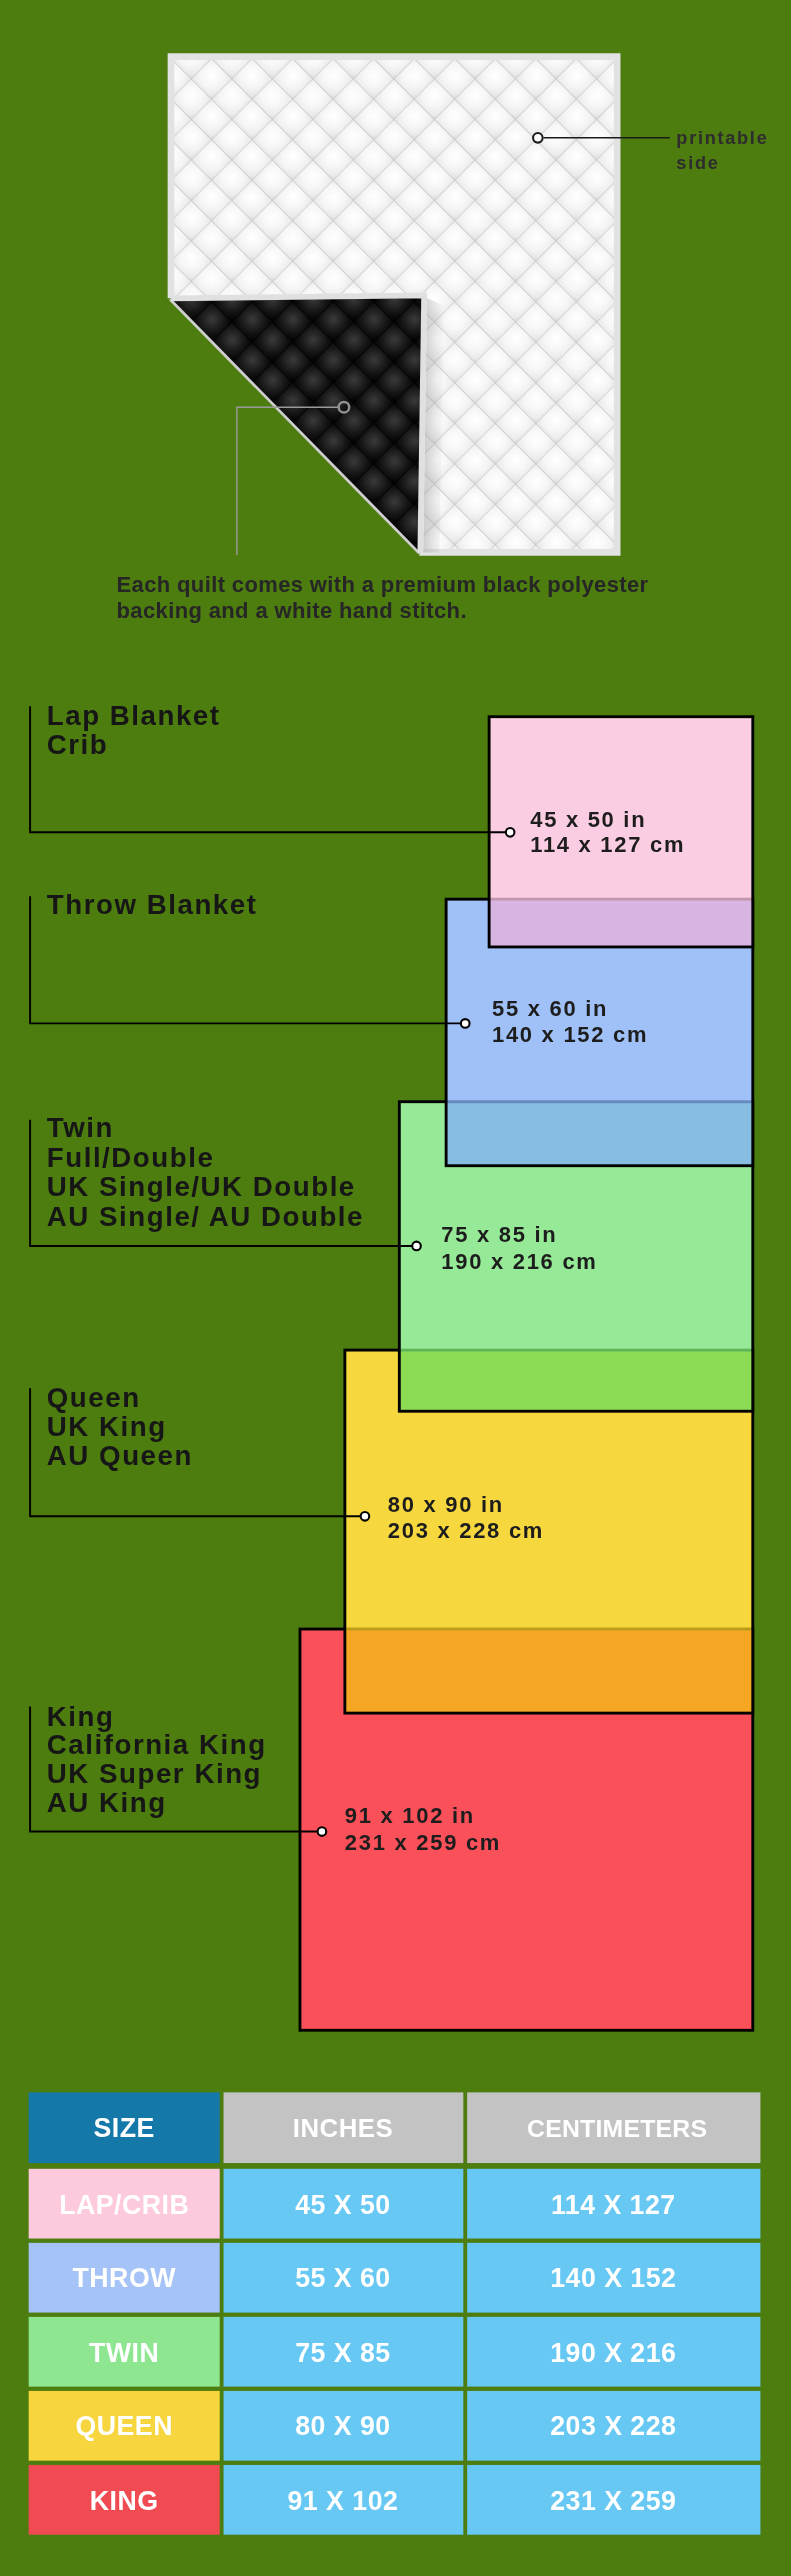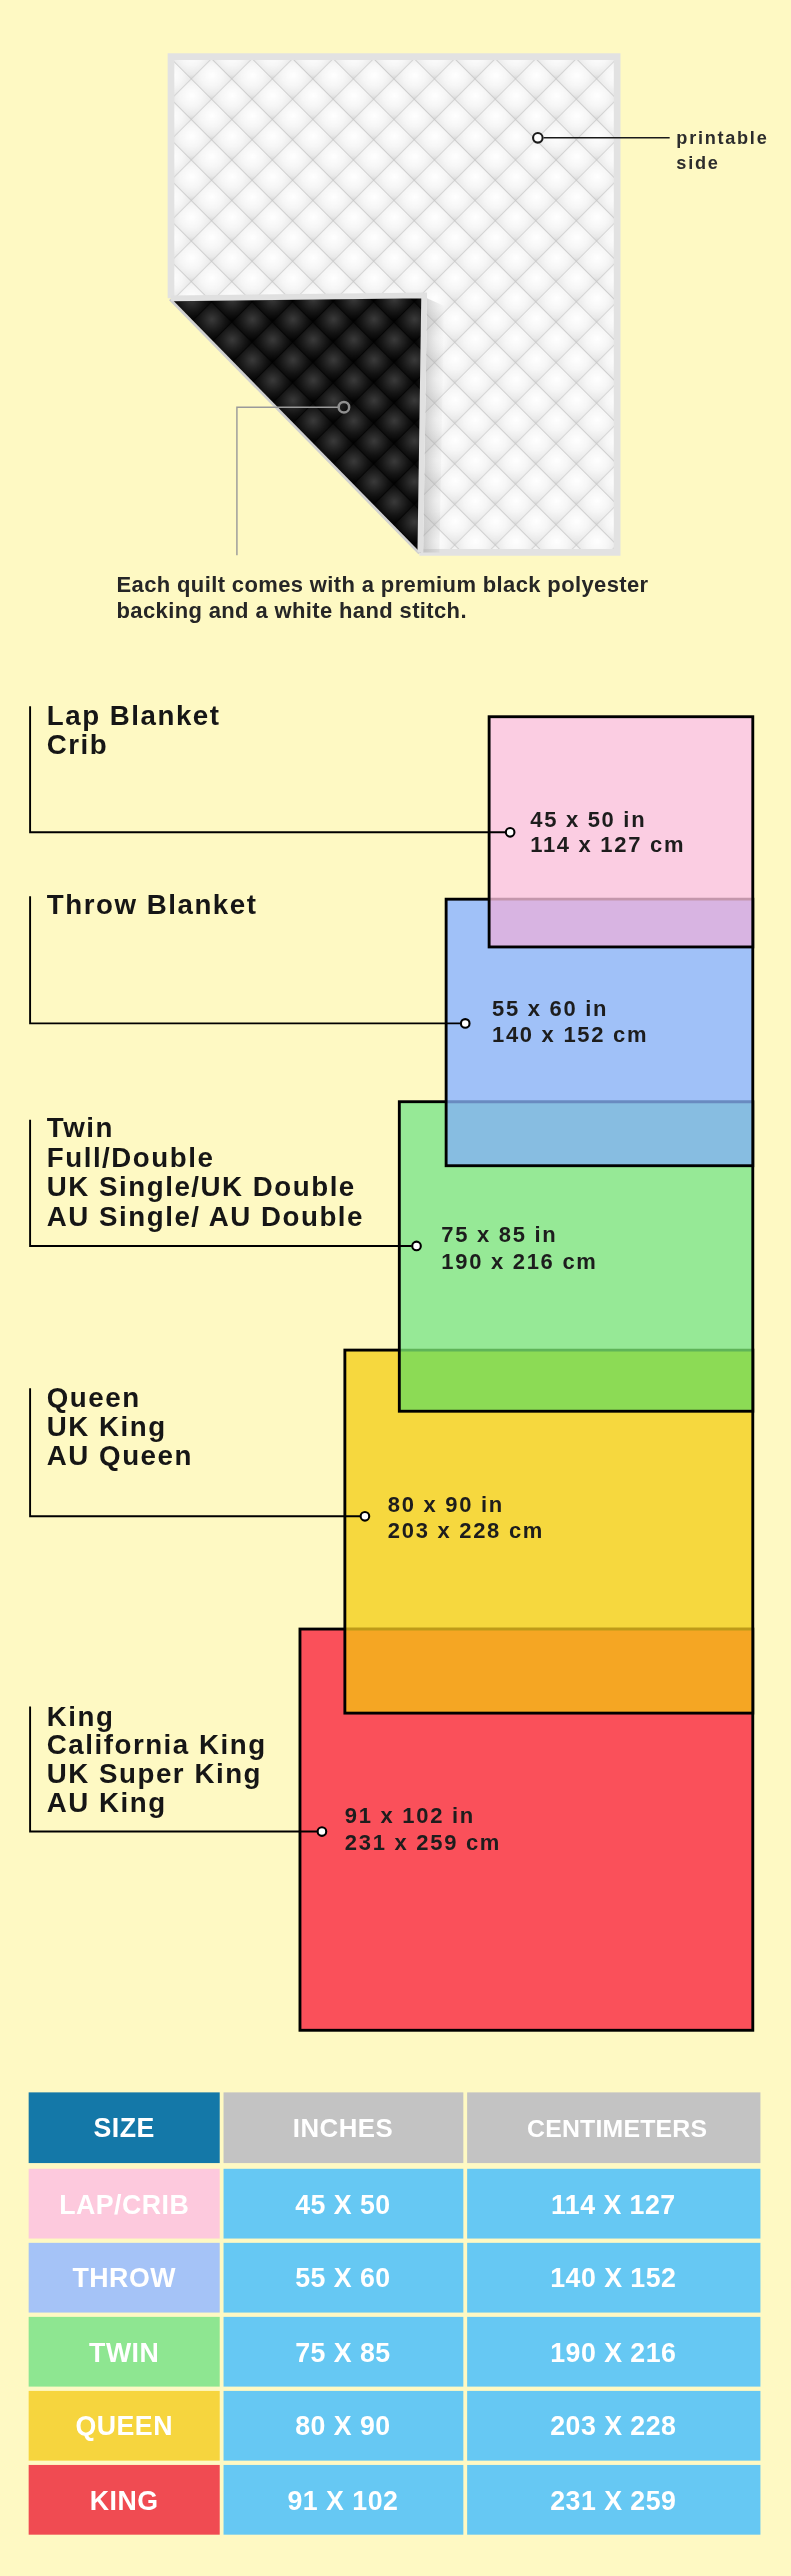--- a/index.html
+++ b/index.html
@@ -1,16 +1,16 @@
 <!DOCTYPE html>
 <html><head>
 <meta charset="utf-8">
 <style>
   html,body{margin:0;padding:0;background:#ffffff;}
-  #page{position:relative;width:791px;height:2576px;background:#fef9c3;overflow:hidden;
+  #page{position:relative;width:791px;height:2576px;background:#4d7c0f;overflow:hidden;
         font-family:"Liberation Sans", sans-serif;}
   svg{display:block;}
 </style>
 </head>
 <body>
 <div id="page">
 <svg width="791" height="2576" viewBox="0 0 828 2696" xmlns="http://www.w3.org/2000/svg">
   <defs>
     <radialGradient id="rgw" cx="0.44" cy="0.42" r="0.85">
       <stop offset="0" stop-color="#ffffff"></stop>

